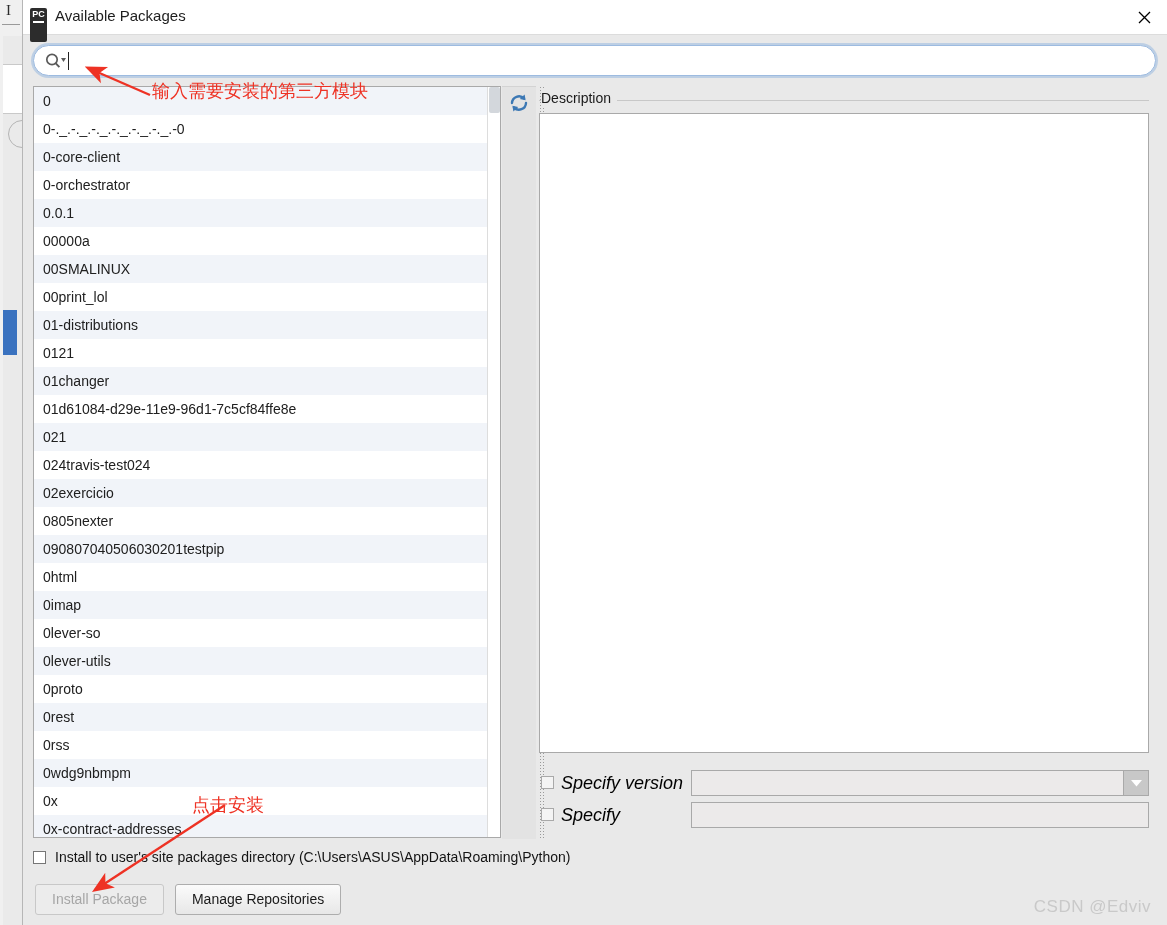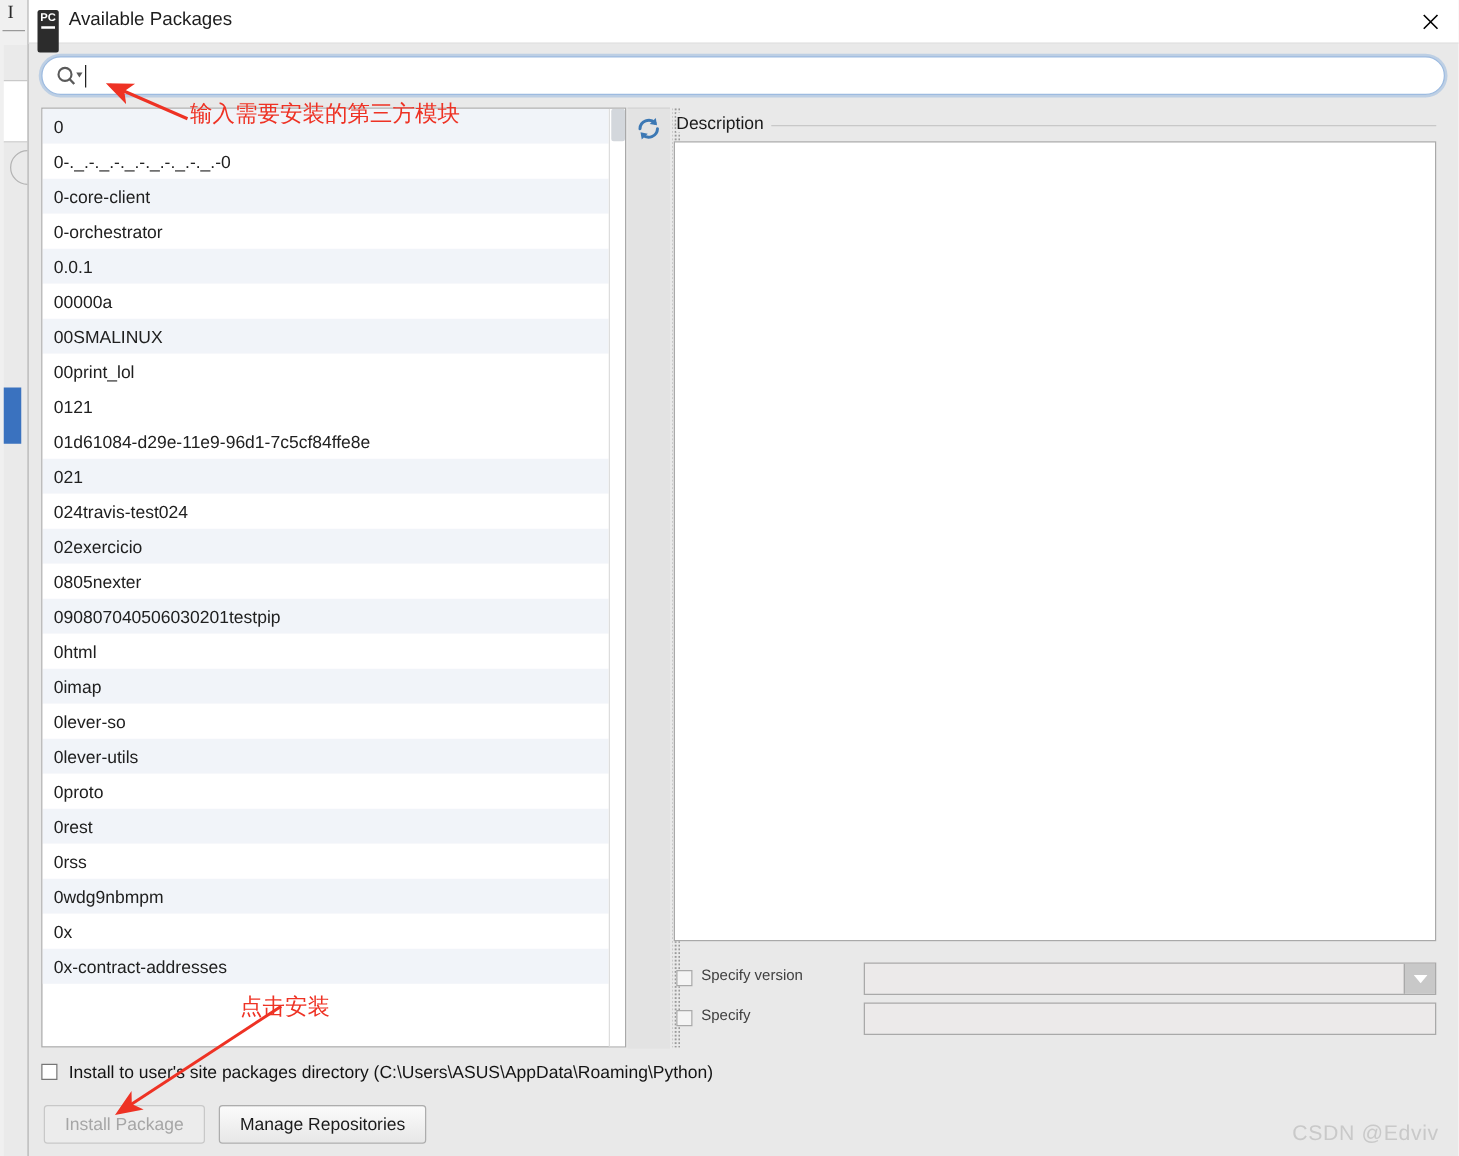--- a/index.html
+++ b/index.html
@@ -292,22 +292,23 @@
     left: 2px; top: 8px;
     width: 13px; height: 13px;
     border: 1px solid #a9a9a9;
     background: #f4f4f4;
     box-sizing: border-box;
     cursor: default;
   }
   .opt-label {
     position: absolute;
     left: 22px; top: 5px;
-    font-size: 12px;
-    color: #404040;
+    font-size: 18px;
+    color: #000000;
+    font-style: italic;
   }
   .opt-field {
     position: absolute;
     left: 152px; top: 2px;
     width: 458px;
     height: 26px;
     background: #eceaea;
     border: 1px solid #a9a9a9;
     box-sizing: border-box;
   }
@@ -438,21 +439,23 @@
     <div class="list-panel">
       <div class="list-inner">
           <div class="pkg-row odd">0</div>
           <div class="pkg-row even">0-._.-._.-._.-._.-._.-._.-0</div>
           <div class="pkg-row odd">0-core-client</div>
           <div class="pkg-row even">0-orchestrator</div>
           <div class="pkg-row odd">0.0.1</div>
           <div class="pkg-row even">00000a</div>
           <div class="pkg-row odd">00SMALINUX</div>
           <div class="pkg-row even">00print_lol</div>
+          <div class="pkg-row odd">01-distributions</div>
           <div class="pkg-row even">0121</div>
+          <div class="pkg-row odd">01changer</div>
           <div class="pkg-row even">01d61084-d29e-11e9-96d1-7c5cf84ffe8e</div>
           <div class="pkg-row odd">021</div>
           <div class="pkg-row even">024travis-test024</div>
           <div class="pkg-row odd">02exercicio</div>
           <div class="pkg-row even">0805nexter</div>
           <div class="pkg-row odd">090807040506030201testpip</div>
           <div class="pkg-row even">0html</div>
           <div class="pkg-row odd">0imap</div>
           <div class="pkg-row even">0lever-so</div>
           <div class="pkg-row odd">0lever-utils</div>

